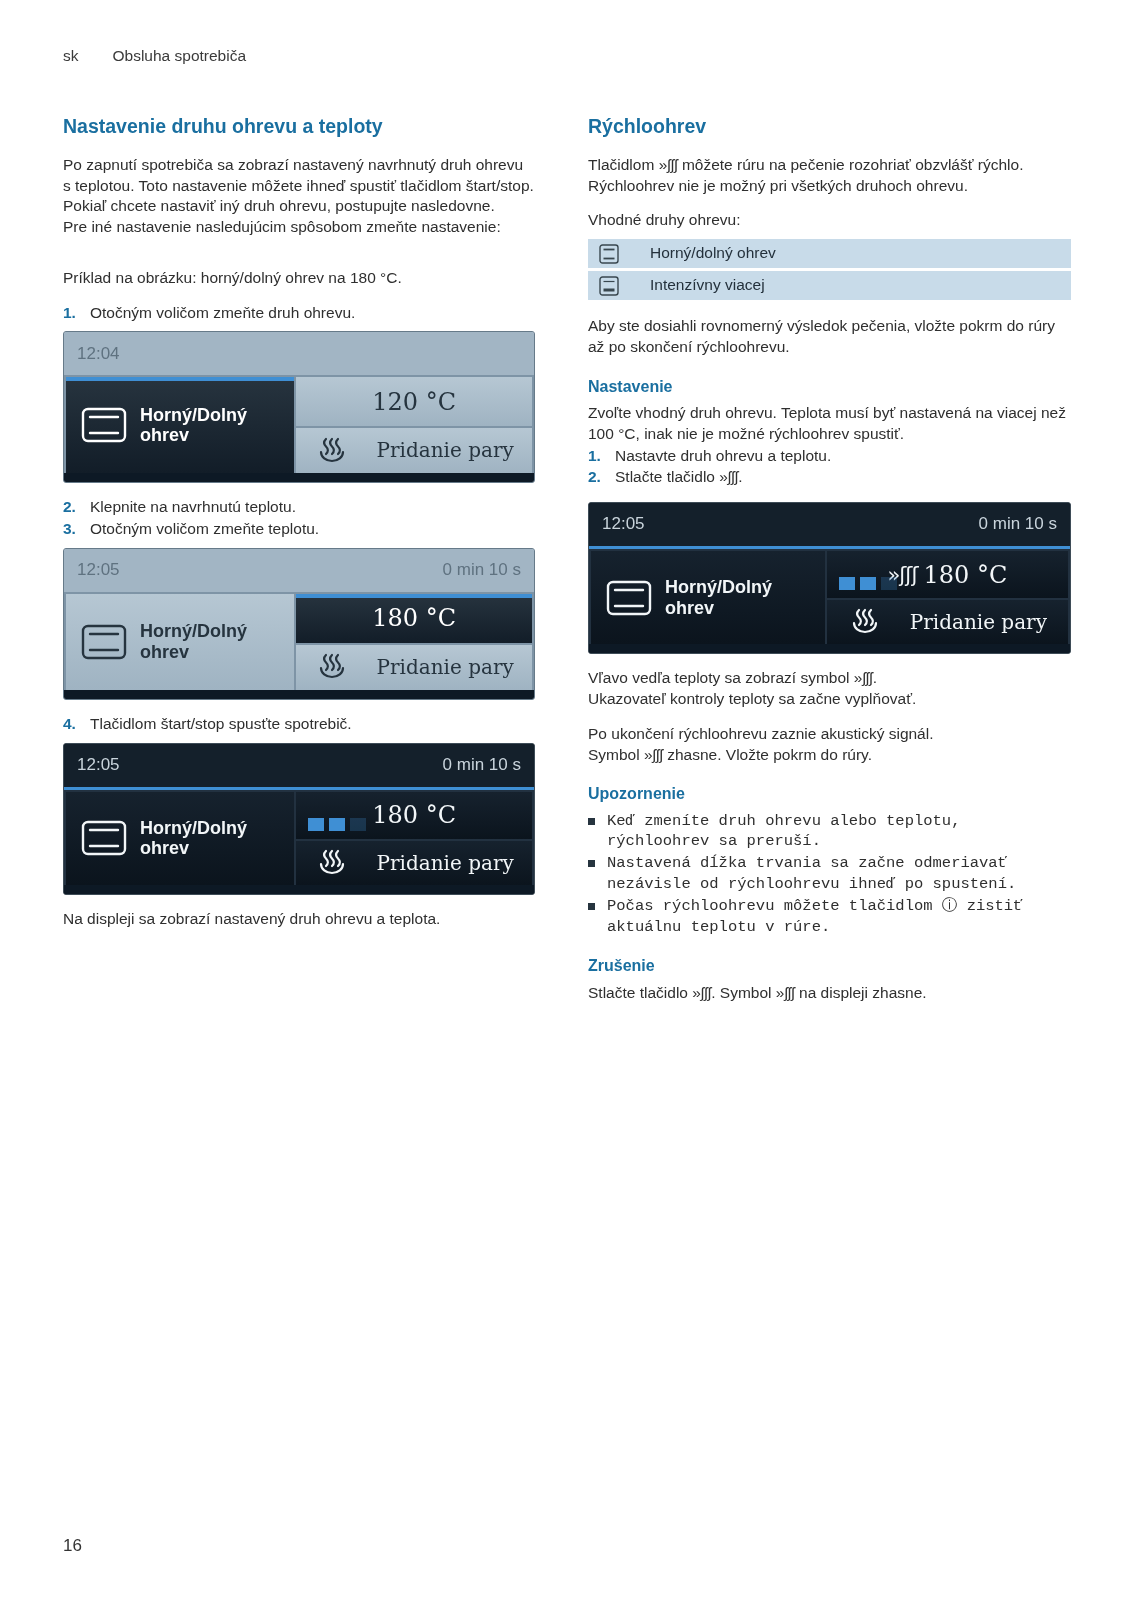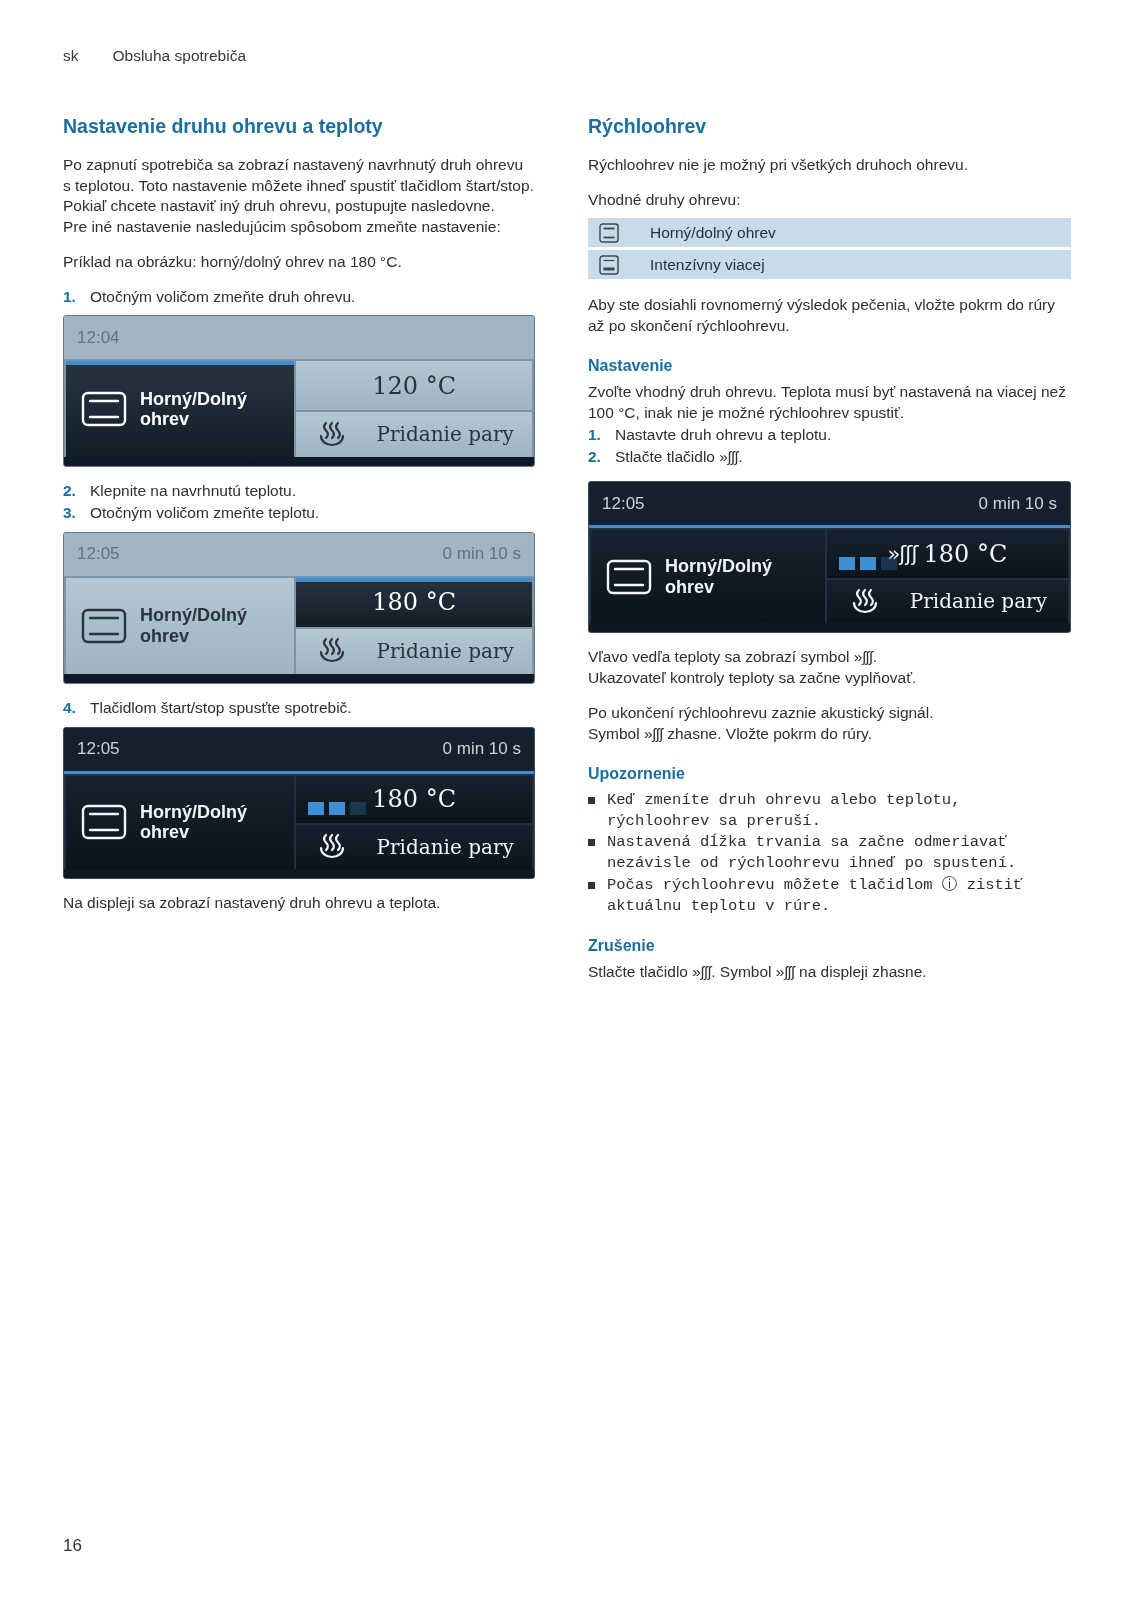--- a/index.html
+++ b/index.html
@@ -8,21 +8,21 @@
     font-family:"Liberation Sans",sans-serif;font-size:15.5px;line-height:1.34;color:#2f2f2f;
   }
   .pg-header{display:flex;gap:34px;align-items:baseline;padding:46px 16px 0 63px;font-size:15.5px;color:#3a3a3a;}
   .columns{display:flex;margin:36px 59px 0 63px;gap:53px;}
   .col-left{width:472px;flex:none;}
   .col-right{width:483px;flex:none;}
   h1.sect{font-size:19.5px;font-weight:bold;color:#1a6fa0;margin:10px 0 16px;}
   h2.sub{font-size:16px;font-weight:bold;color:#1a6fa0;margin:18px 0 6px;}
   p{margin:0 0 14px;}
   p.tight{margin:0;}
-  .gap-top{margin-top:14px;}
+  .gap-top{margin-top:30px;}
   .step{display:flex;margin:1px 0;}
   .step .n{color:#1a6fa0;font-weight:bold;width:27px;flex:none;}
   .step .t{flex:1;}
   .bullet{display:flex;gap:12px;margin:1px 0;}
   .bullet .bsq{width:7px;height:7px;background:#26343f;margin-top:7px;flex:none;}
   .bullet .btext{flex:1;font-family:Liberation Mono, monospace;}
 
   
   .htable{margin:8px 0 16px;}
   .ht-row{display:flex;align-items:center;background:#c8dbe9;height:29px;margin-bottom:3px;padding:0 10px;gap:30px;}
@@ -208,20 +208,21 @@
         </div>
       </div>
       <div class="d-bottom"></div>
     </div>
 
     <p>Na displeji sa zobrazí nastavený druh ohrevu a teplota.</p>
   </div>
 
   <div class="col-right">
     <h1 class="sect">Rýchloohrev</h1>
+    <p class="tight">Tlačidlom  »ʃʃʃ môžete rúru na pečenie rozohriať obzvlášť rýchlo.</p>
     <p>Rýchloohrev nie je možný pri všetkých druhoch ohrevu.</p>
     <p class="tight">Vhodné druhy ohrevu:</p>
 
     <div class="htable">
       <div class="ht-row">
         <span class="ht-icon">
           <svg width="20" height="20" viewBox="0 0 20 20">
               <rect x="1" y="1" width="18" height="18" rx="2.5" fill="none" stroke="#39474f" stroke-width="1.4"></rect>
               <line x1="4.5" y1="5.5" x2="15.5" y2="5.5" stroke="#39474f" stroke-width="1.8"></line>
               <line x1="4.5" y1="14.5" x2="15.5" y2="14.5" stroke="#39474f" stroke-width="1.8"></line>

